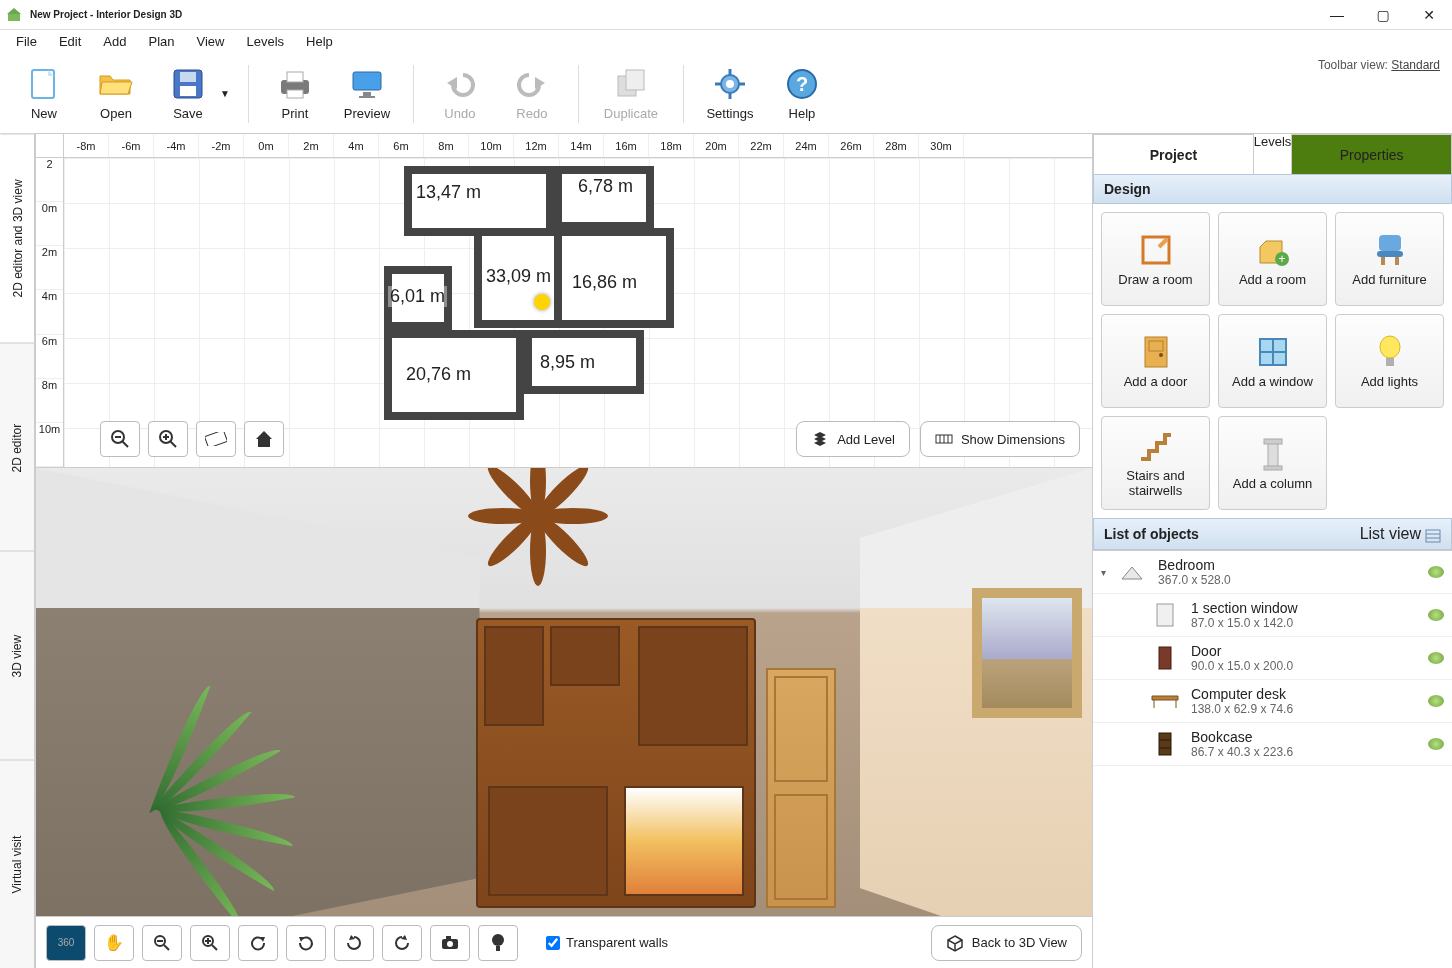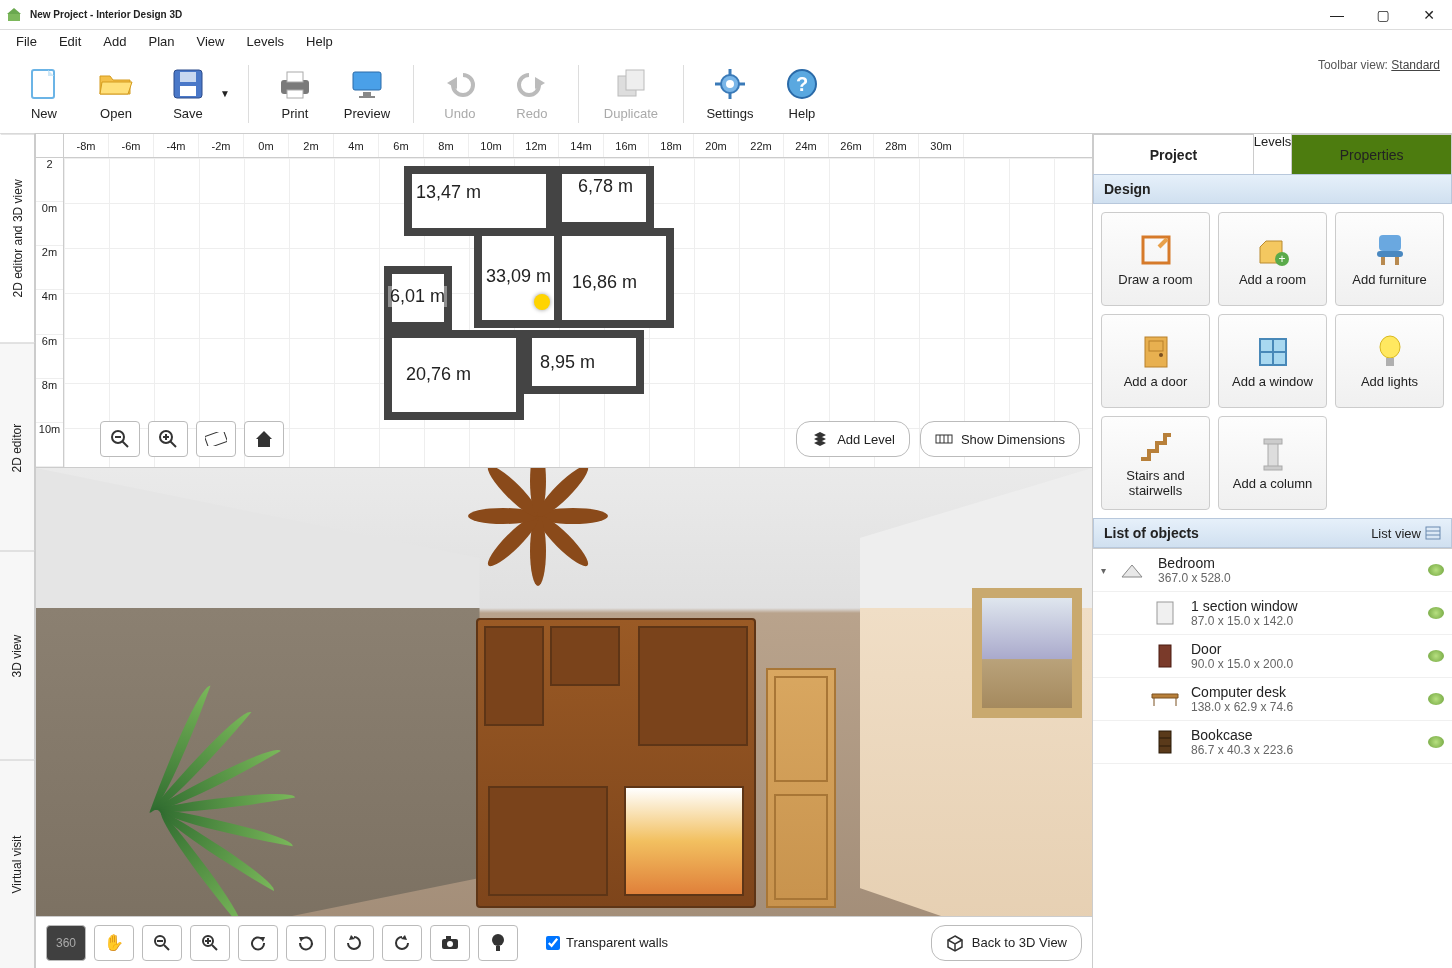--- a/index.html
+++ b/index.html
@@ -52,21 +52,21 @@
 .plan-canvas { flex: 1; position: relative; background-image: linear-gradient(#eee 1px, transparent 1px), linear-gradient(90deg, #eee 1px, transparent 1px); background-size: 45px 45px; overflow: hidden; }
 .floorplan { position: absolute; left: 320px; top: 8px; width: 300px; height: 260px; }
 .room { position: absolute; display: flex; align-items: center; justify-content: center; font-size: 18px; font-family: Georgia, serif; color: #222; }
 .room .area { background: rgba(255,255,255,0.4); padding: 0 2px; }
 .fp-outer { position: absolute; background: #fff; border: 8px solid #444; }
 
 .plan-controls { position: absolute; left: 36px; bottom: 10px; display: flex; gap: 8px; }
 .plan-controls .pc-btn { width: 40px; height: 36px; border: 1px solid #bbb; border-radius: 4px; display: flex; align-items: center; justify-content: center; background: #fff; font-size: 18px; }
 
 .plan-right-btns { position: absolute; right: 12px; bottom: 10px; display: flex; gap: 10px; }
-.flat-btn { height: 36px; border: 1px solid #bbb; border-radius: 14px; background: #fff; display: flex; align-items: center; gap: 8px; padding: 0 14px; font-size: 13px; cursor: pointer; }
+.flat-btn { height: 36px; border: 1px solid #bbb; border-radius: 8px; background: #fff; display: flex; align-items: center; gap: 8px; padding: 0 14px; font-size: 13px; cursor: pointer; }
 
 
 .view3d { flex: 1; position: relative; background: linear-gradient(180deg, #eaeaea 0%, #e0e0e0 28%, #b9a38c 29%, #a08b76 100%); overflow: hidden; }
 .wall-left { position: absolute; left: 0; top: 0; width: 42%; height: 100%; background: linear-gradient(180deg, #e5e5e5 0%, #e5e5e5 28%, #8b8071 28%, #7a6f60 100%); clip-path: polygon(0 0, 100% 18%, 100% 82%, 0 100%); }
 .wall-right { position: absolute; right: 0; top: 0; width: 22%; height: 100%; background: linear-gradient(180deg, #eee 0%, #eee 28%, #f0dec6 28%, #e5ceb0 100%); clip-path: polygon(0 14%, 100% 0, 100% 100%, 0 84%); }
 .ceiling-fan { position: absolute; left: 430px; top: 10px; width: 160px; height: 80px; }
 .ceiling-fan .arm { position: absolute; left: 72px; top: 30px; width: 70px; height: 16px; background: #8a4a1a; border-radius: 50%; transform-origin: 0 50%; }
 .cabinet { position: absolute; left: 440px; bottom: 60px; width: 280px; height: 290px; background: linear-gradient(#9a5a25, #7e451b); border: 2px solid #5e3516; border-radius: 4px; }
 .cabinet .panel { position: absolute; background: #7a431b; border: 2px solid #5e3516; }
 .picture { position: absolute; right: 10px; top: 120px; width: 110px; height: 130px; border: 10px solid #c9a96e; background: linear-gradient(#dfe6ee 0%, #aac 55%, #b9a27a 56%, #a58a5e 100%); }
@@ -80,21 +80,21 @@
 .checkbox { display: flex; align-items: center; gap: 6px; margin-left: 20px; }
 .checkbox input { width: 14px; height: 14px; }
 .view3d-bottom .spacer { flex: 1; }
 
 
 .right-panel { width: 360px; border-left: 1px solid #ccc; display: flex; flex-direction: column; }
 .rp-tabs { display: flex; height: 40px; }
 .rp-tabs .rtab { flex: 1; display: flex; align-items: center; justify-content: center; border: 1px solid #ccc; border-bottom: none; font-size: 14px; background: #4d7c0f; cursor: pointer; }
 .rp-tabs .rtab.active { background: #fff; font-weight: bold; }
 .section-header { background: linear-gradient(#e6f0fa, #d0e0f0); border: 1px solid #b8c8dc; padding: 6px 10px; font-weight: bold; font-size: 14px; display: flex; align-items: center; }
-.section-header .right { margin-left: auto; font-weight: normal; font-size: 13px; display: flex; align-items: center; gap: 4px; }
+.section-header .right { margin-left: auto; font-weight: normal; font-size: 16px; display: flex; align-items: flex-end; gap: 4px; }
 
 .design-grid { display: grid; grid-template-columns: repeat(3, 1fr); gap: 8px; padding: 8px; }
 .design-btn { border: 1px solid #ccc; border-radius: 4px; height: 94px; display: flex; flex-direction: column; align-items: center; justify-content: center; gap: 4px; background: linear-gradient(#fdfdfd, #f0f0f0); cursor: pointer; font-size: 13px; text-align: center; padding: 4px; }
 .design-btn .di { width: 36px; height: 36px; display: flex; align-items: center; justify-content: center; font-size: 28px; }
 
 .object-list { flex: 1; overflow-y: auto; border-top: 1px solid #ccc; }
 .obj-item { display: flex; align-items: center; padding: 6px 8px; gap: 10px; border-bottom: 1px solid #f0f0f0; }
 .obj-item.child { padding-left: 56px; }
 .obj-item .thumb { width: 32px; height: 26px; display: flex; align-items: center; justify-content: center; font-size: 20px; }
 .obj-item .txt { flex: 1; display: flex; flex-direction: column; }
@@ -403,21 +403,21 @@
         <div class="leaf" style="transform:rotate(-70deg)"></div>
         <div class="leaf" style="transform:rotate(-50deg)"></div>
         <div class="leaf" style="transform:rotate(-30deg)"></div>
         <div class="leaf" style="transform:rotate(-10deg)"></div>
         <div class="leaf" style="transform:rotate(10deg)"></div>
         <div class="leaf" style="transform:rotate(30deg)"></div>
         <div class="leaf" style="transform:rotate(50deg)"></div>
       </div>
 
       <div class="view3d-bottom">
-        <div class="icon-btn" style="background:#404040;color:#aaa;font-size:12px">360</div>
+        <div class="icon-btn" style="background:#0c4a6e;color:#aaa;font-size:10px">360</div>
         <div class="icon-btn">✋</div>
         <div class="icon-btn">
             <svg width="18" height="18">
               <circle cx="7" cy="7" r="5" fill="none" stroke="#333" stroke-width="2"></circle>
               <line x1="11" y1="11" x2="16" y2="16" stroke="#333" stroke-width="2"></line>
               <line x1="4" y1="7" x2="10" y2="7" stroke="#333" stroke-width="2"></line>
             </svg>
           </div>
         <div class="icon-btn">
             <svg width="18" height="18">

